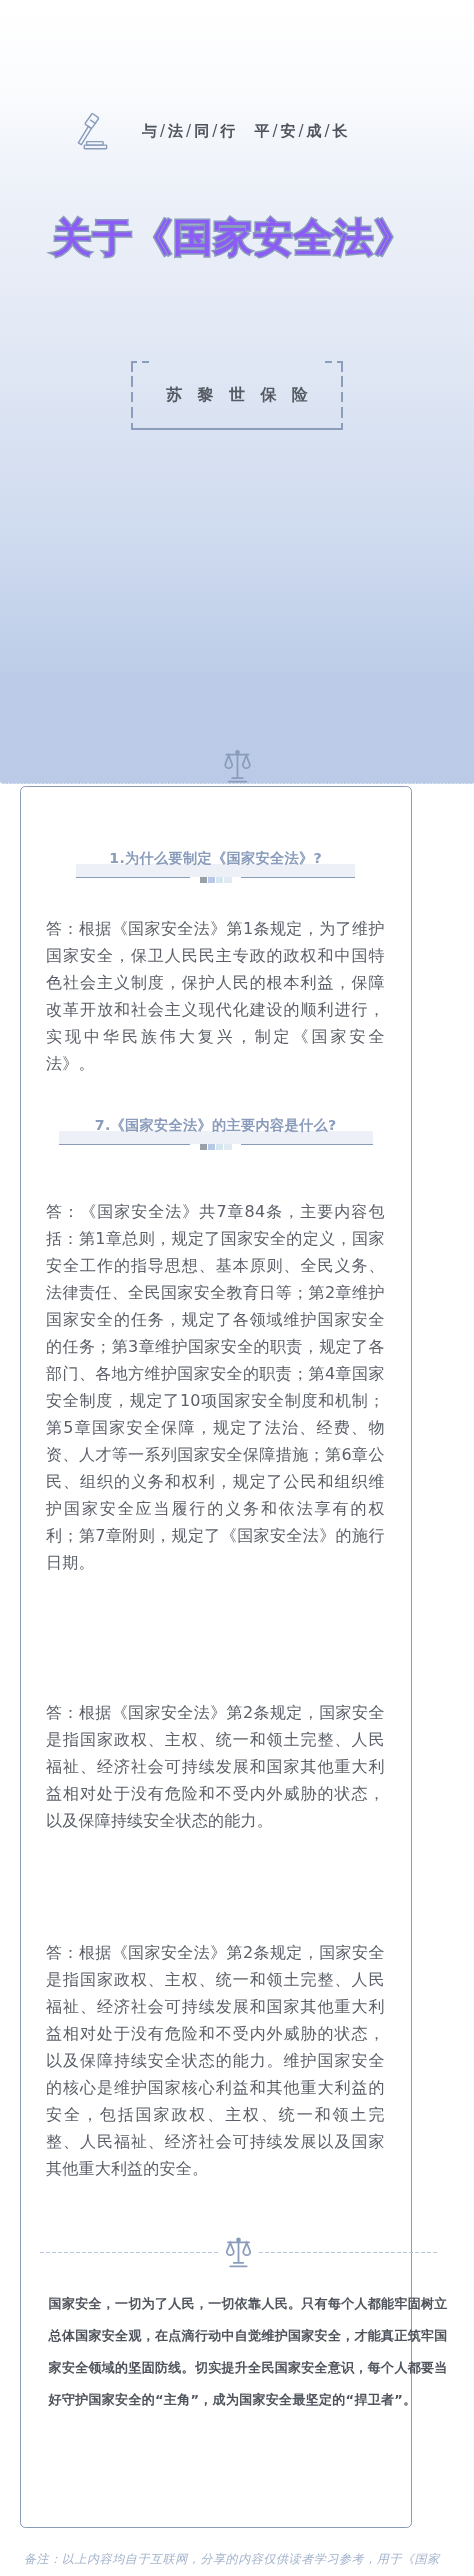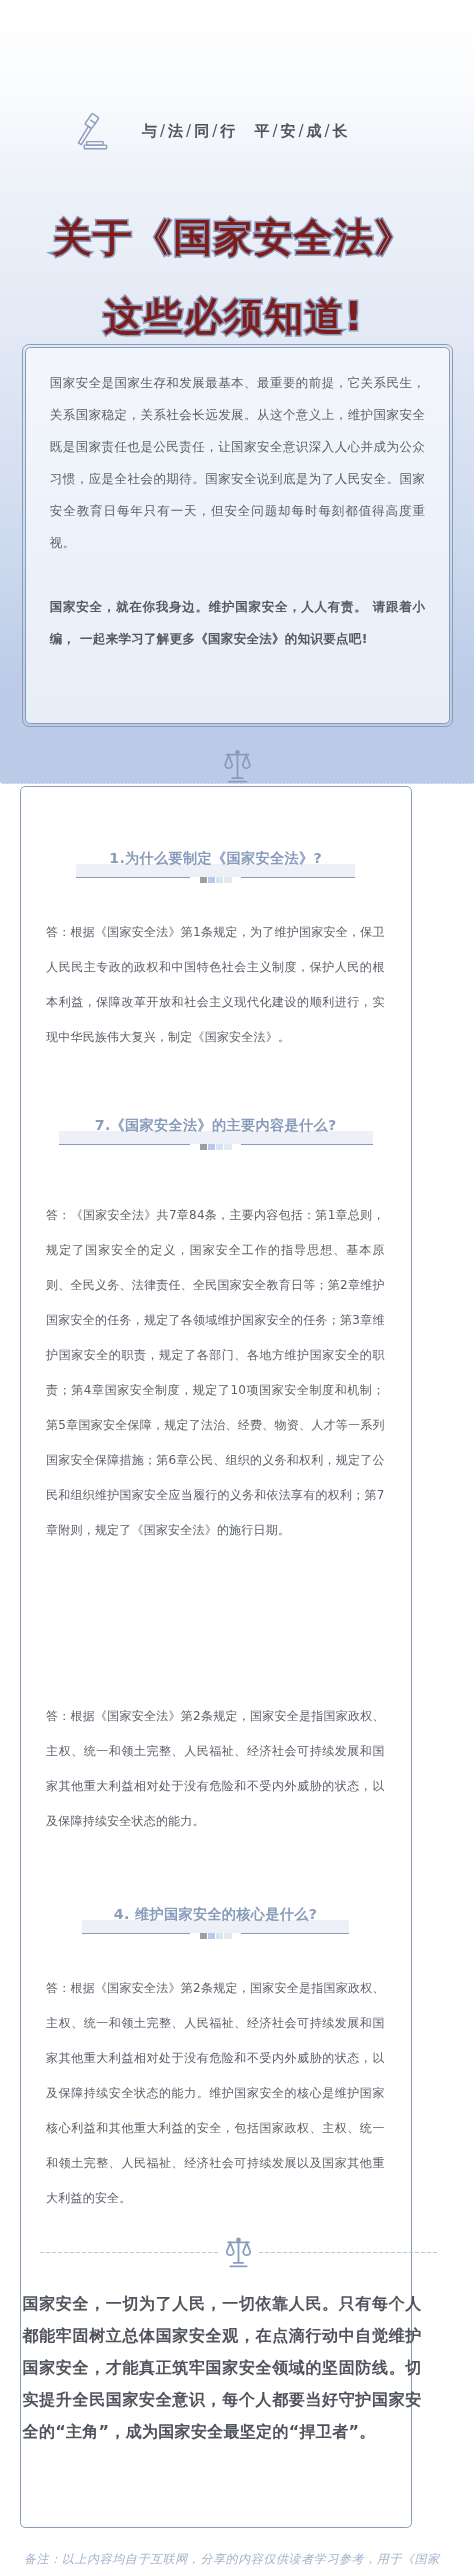--- a/index.html
+++ b/index.html
@@ -21,21 +21,21 @@
   }
 
   .slogan-row { position: absolute; top: 112px; left: 76px; height: 38px; display: flex; align-items: center; }
   .gavel { width: 33px; height: 38px; }
   .slogan { margin-left: 33px; font-size: 15px; font-weight: bold; color: #4f545c; letter-spacing: 1.2px; display: flex; }
   .slogan .sep { margin: 0 1.8px; font-weight: normal; }
   .slogan .gap { width: 18px; }
 
   .title-line {
     position: absolute; left: 0; width: 467px; text-align: center;
-    font-size: 39px; font-weight: bold; color: #7f1d1d; letter-spacing: 1.2px;
+    font-size: 39px; font-weight: bold; color: #8b5cf6; letter-spacing: 1.2px;
     -webkit-text-stroke: 3px #8a9cbc; paint-order: stroke fill;
     text-shadow: 0 0 0.6px #8a9cbc;
   }
   .title-1 { top: 211px; }
   .title-2 { top: 290px; }
 
   .company-frame { position: absolute; left: 131px; top: 361px; width: 212px; height: 69px; }
   .company-frame .bl { position: absolute; left: 0; bottom: 0; width: 100%; height: 2.4px; background: #8b9dbd; }
   .company-frame .vl { position: absolute; left: 0; top: 0; width: 2.4px; height: 100%;
      background: repeating-linear-gradient(180deg, #8b9dbd 0 10.7px, transparent 10.7px 15.4px); }
@@ -70,30 +70,30 @@
   .qa { position: absolute; left: 0; width: 100%; }
   .q-head { position: relative; margin: 0 auto; text-align: center; }
   .q-title { position: relative; display: inline-block; font-size: 14.2px; font-weight: bold; color: #8a9cbc; z-index: 2; letter-spacing: 0.3px; padding: 0 3.6px; }
   .q-hl { position: absolute; left: 0; right: 0; top: 15.4px; height: 13px; background: #edf1f7; z-index: 1; }
   .q-rule { position: relative; margin-top: 6px; height: 7.1px; display: flex; align-items: center; justify-content: center; }
   .q-rule .line { height: 1.2px; background: #8a9bb8; flex: 1; }
   .q-rule .sq { display: flex; margin: 0 9.5px; gap: 1.2px; }
   .q-rule .sq span { width 0; display: block; width: 7.1px; height: 10.7px; }
   .sq .s1 { background: #9aa0a8; } .sq .s2 { background: #b7c9e6; } .sq .s3 { background: #d5e6ee; } .sq .s4 { background: #e0eaf2; }
 
-  .answer { font-size: 12px; line-height: 35px; color: #5b6068; padding: 0 26px 0 25.5px; text-align: justify; letter-spacing: 0.2px; }
+  .answer { font-size: 16px; line-height: 27px; color: #5b6068; padding: 0 26px 0 25.5px; text-align: justify; letter-spacing: 0.2px; }
 
   .divider { position: absolute; left: 19.6px; width: 397px; height: 36px; top: 1449px; }
   .divider .dl { position: absolute; top: 16px; height: 1.2px; width: 178px;
      background: repeating-linear-gradient(90deg, #b9c6dc 0 3.6px, transparent 3.6px 6px); }
   .divider .dl.left { left: 0; }
   .divider .dl.right { right: 0; }
   .divider .sc { position: absolute; left: 185px; top: 0; width: 27px; height: 36px; }
 
-  .closing { position: absolute; left: 2px; top: 1501px; width: 399px; font-size: 16px; font-weight: bold; line-height: 32px; color: #4f545c; text-align: justify; letter-spacing: 0.3px; }
+  .closing { position: absolute; left: 28px; top: 1501px; width: 399px; font-size: 13px; font-weight: bold; line-height: 32px; color: #4f545c; text-align: justify; letter-spacing: 0.3px; }
 
   .note { position: absolute; left: 24px; top: 2544px; width: 427px; font-size: 12px; font-style: italic; color: #a3b2cc; line-height: 31px; letter-spacing: 0.6px; }
 </style>
 </head>
 <body>
 
 <div class="page">
 
   <div class="hero"></div>
   <div class="hero-dots"></div>
@@ -121,37 +121,30 @@
         <span class="sep">/</span>
       <span>安</span>
         <span class="sep">/</span>
       <span>成</span>
         <span class="sep">/</span>
       <span>长</span>
     </div>
   </div>
 
   <div class="title-line title-1">关于《国家安全法》</div>
-  <div class="title-line title-2">这些必须知道!</div>
 
   <div class="company-frame">
     <div class="tl"></div>
       <div class="tr"></div>
     <div class="vl"></div>
       <div class="vr"></div>
       <div class="bl"></div>
     <div class="company-name">苏黎世保险</div>
   </div>
 
-  <div class="intro-box">
-    <div class="intro-inner">
-      <p class="intro-p">国家安全是国家生存和发展最基本、最重要的前提，它关系民生，关系国家稳定，关系社会长远发展。从这个意义上，维护国家安全既是国家责任也是公民责任，让国家安全意识深入人心并成为公众习惯，应是全社会的期待。国家安全说到底是为了人民安全。国家安全教育日每年只有一天，但安全问题却每时每刻都值得高度重视。</p>
-      <p class="intro-p bold">国家安全，就在你我身边。维护国家安全，人人有责。 请跟着小编， 一起来学习了解更多《国家安全法》的知识要点吧!</p>
-    </div>
-  </div>
 
   <svg class="scale-top" viewBox="0 0 46 60">
     <g fill="none" stroke="#8a9cbc" stroke-width="3" stroke-linecap="round">
       <circle cx="23" cy="5" r="2.5" fill="#8a9cbc"></circle>
       <line x1="4" y1="9" x2="42" y2="9"></line>
       <line x1="23" y1="7" x2="23" y2="48"></line>
       <path d="M8 10 L2 26 A6 6 0 0 0 14 26 Z"></path>
       <path d="M38 10 L32 26 A6 6 0 0 0 44 26 Z"></path>
       <line x1="14" y1="49" x2="32" y2="49"></line>
       <line x1="8" y1="55" x2="38" y2="55"></line>
@@ -194,34 +187,20 @@
         </div>
       </div>
       <p class="answer" style="margin-top:50px;">答：《国家安全法》共7章84条，主要内容包括：第1章总则，规定了国家安全的定义，国家安全工作的指导思想、基本原则、全民义务、法律责任、全民国家安全教育日等；第2章维护国家安全的任务，规定了各领域维护国家安全的任务；第3章维护国家安全的职责，规定了各部门、各地方维护国家安全的职责；第4章国家安全制度，规定了10项国家安全制度和机制；第5章国家安全保障，规定了法治、经费、物资、人才等一系列国家安全保障措施；第6章公民、组织的义务和权利，规定了公民和组织维护国家安全应当履行的义务和依法享有的权利；第7章附则，规定了《国家安全法》的施行日期。</p>
     </div>
 
     <div class="qa" style="top:878px;">
       <p class="answer" style="margin-top:34px;">答：根据《国家安全法》第2条规定，国家安全是指国家政权、主权、统一和领土完整、人民福祉、经济社会可持续发展和国家其他重大利益相对处于没有危险和不受内外威胁的状态，以及保障持续安全状态的能力。</p>
     </div>
 
     <div class="qa" style="top:1118px;">
-      <div class="q-head" style="width:267px;">
-        <div class="q-hl"></div>
-        <div class="q-title">4. 维护国家安全的核心是什么?</div>
-        <div class="q-rule">
-          <div class="line"></div>
-          <div class="sq">
-              <span class="s1"></span>
-              <span class="s2"></span>
-              <span class="s3"></span>
-              <span class="s4"></span>
-            </div>
-          <div class="line"></div>
-        </div>
-      </div>
       <p class="answer" style="margin-top:34px;">答：根据《国家安全法》第2条规定，国家安全是指国家政权、主权、统一和领土完整、人民福祉、经济社会可持续发展和国家其他重大利益相对处于没有危险和不受内外威胁的状态，以及保障持续安全状态的能力。维护国家安全的核心是维护国家核心利益和其他重大利益的安全，包括国家政权、主权、统一和领土完整、人民福祉、经济社会可持续发展以及国家其他重大利益的安全。</p>
     </div>
 
     <div class="divider">
       <div class="dl left"></div>
       <svg class="sc" viewBox="0 0 46 60">
         <g fill="none" stroke="#8a9cbc" stroke-width="3" stroke-linecap="round">
           <circle cx="23" cy="6" r="2.5" fill="#8a9cbc"></circle>
           <line x1="5" y1="10" x2="41" y2="10"></line>
           <line x1="23" y1="8" x2="23" y2="44"></line>

